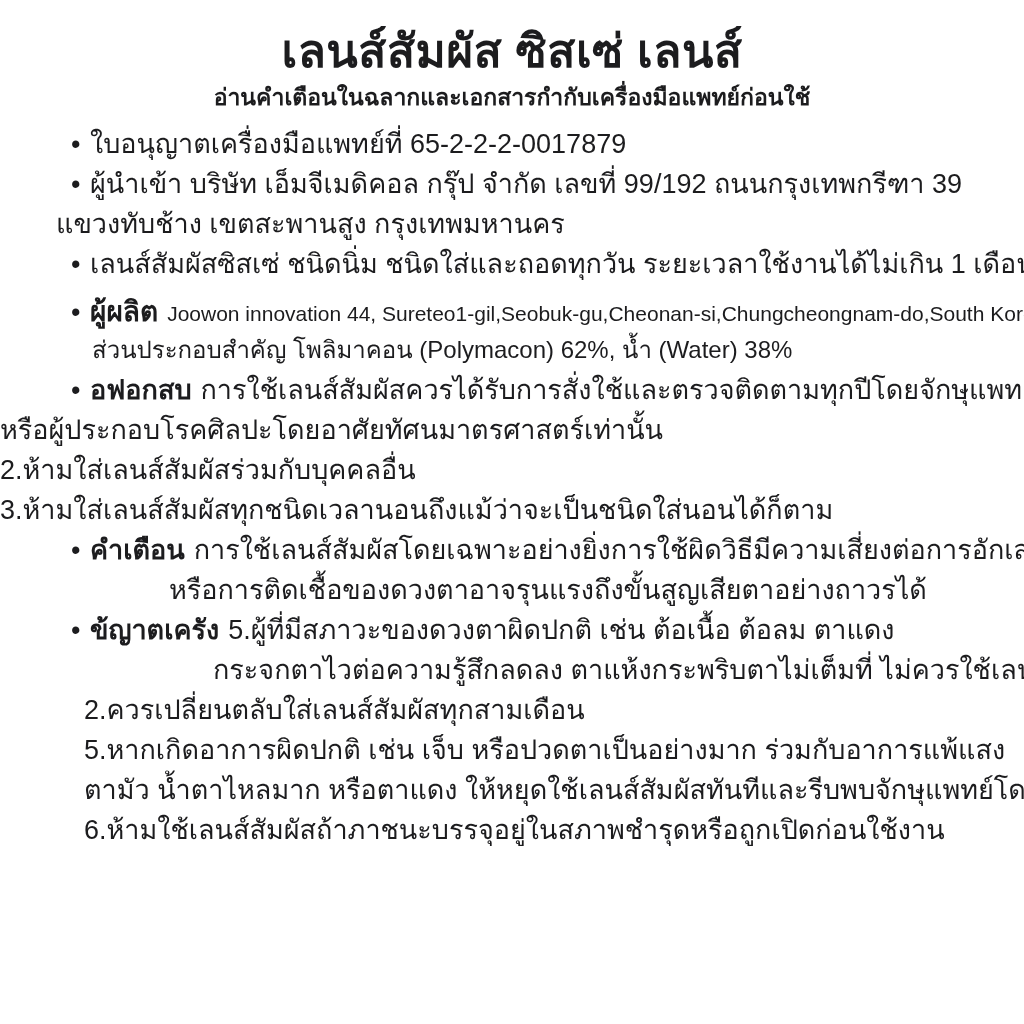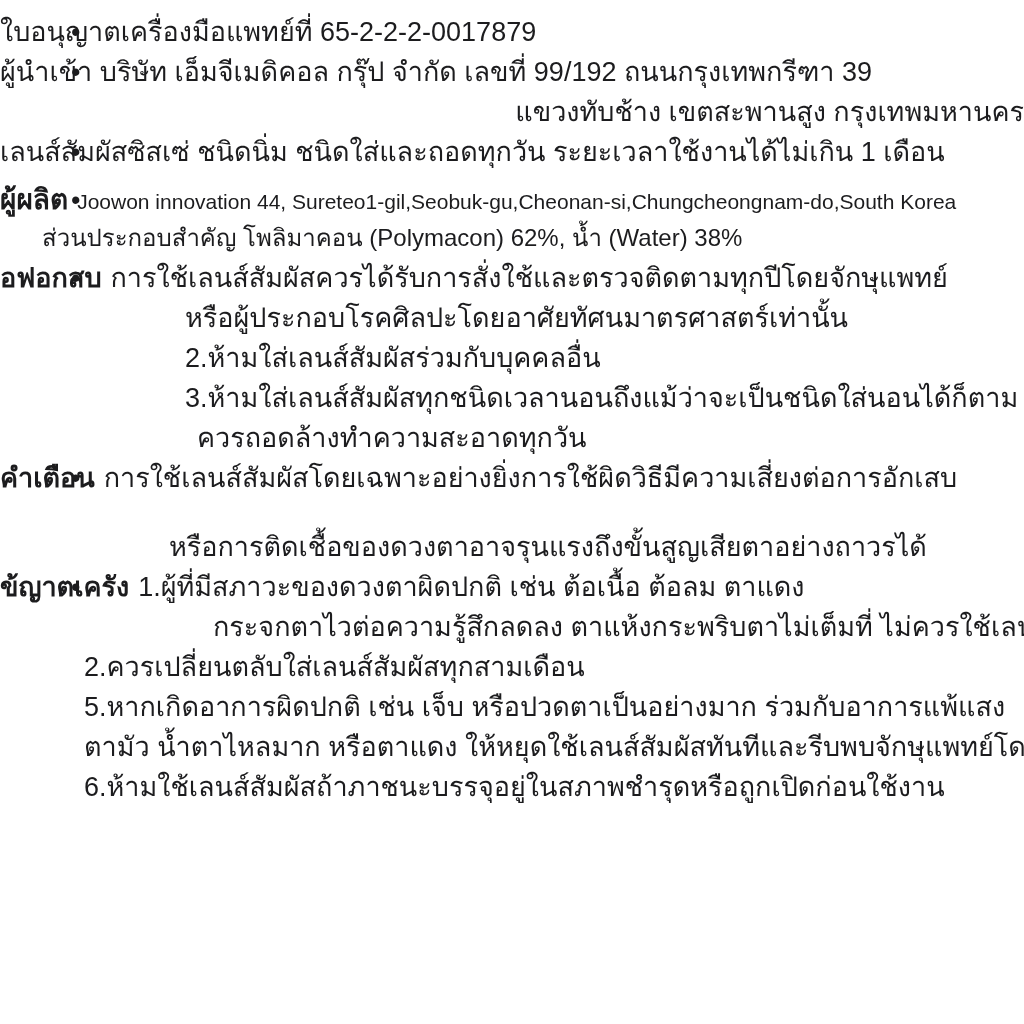--- a/index.html
+++ b/index.html
@@ -37,39 +37,43 @@
   
   .b::before {
     content: "\2022";
     position: absolute;
     left: 71px;
     top: 0;
     font-size: 27px;
   }
   .lbl { font-weight: 700; margin-right: 9px; }
   
-  .p90  { }
-  .p93  { padding-left: 75px; text-align: right; }
-  .p62  { padding-left: 42px; }
-  .p169 { padding-left: 169px; margin-top: 29px; }
-  .p185 { padding-left: 185px; }
+  .p90  { padding-left: 90px; }
+  .p93  { padding-left: 56px; }
+  .p62  { padding-left: 92px; }
+  .p169 { padding-left: 169px; }
+  .p185 { }
   .p197 { padding-left: 197px; }
   .p204 { padding-left: 84px; }
   .p213 { padding-left: 213px; }
   
   .mfg { font-size: 21px; }
   .mfg .lbl { font-size: 28px; }
   .ing { font-size: 24px; }
   .mt8 { margin-top: 8px; }
   .mtn4 { margin-top: -4px; }
 </style>
 </head>
 <body>
 
 <div class="page">
+  <div class="header">
+    <h1 class="title">เลนส์สัมผัส ซิสเซ่ เลนส์</h1>
+    <h2 class="subtitle">อ่านคำเตือนในฉลากและเอกสารกำกับเครื่องมือแพทย์ก่อนใช้</h2>
+  </div>
 
   <div class="content">
     <p class="line b p90"><span>ใบอนุญาตเครื่องมือแพทย์ที่ 65-2-2-2-0017879</span></p>
 
     <p class="line b p90"><span>ผู้นำเข้า บริษัท เอ็มจีเมดิคอล กรุ๊ป จำกัด เลขที่ 99/192 ถนนกรุงเทพกรีฑา 39</span></p>
 
     <p class="line p93"><span>แขวงทับช้าง เขตสะพานสูง กรุงเทพมหานคร</span></p>
 
     <p class="line b p90"><span>เลนส์สัมผัสซิสเซ่ ชนิดนิ่ม ชนิดใส่และถอดทุกวัน ระยะเวลาใช้งานได้ไม่เกิน 1 เดือน</span></p>
 
@@ -79,27 +83,26 @@
 
     <p class="line b p90"><span class="lbl">อฟอกสบ</span><span>การใช้เลนส์สัมผัสควรได้รับการสั่งใช้และตรวจติดตามทุกปีโดยจักษุแพทย์</span></p>
 
     <p class="line p185"><span>หรือผู้ประกอบโรคศิลปะโดยอาศัยทัศนมาตรศาสตร์เท่านั้น</span></p>
 
 
     <p class="line p185"><span>2.ห้ามใส่เลนส์สัมผัสร่วมกับบุคคลอื่น</span></p>
 
     <p class="line p185"><span>3.ห้ามใส่เลนส์สัมผัสทุกชนิดเวลานอนถึงแม้ว่าจะเป็นชนิดใส่นอนได้ก็ตาม</span></p>
 
-    <p class="line p197"><span>ควรถอดล้างทำความสะอาดทุกวัน</span></p>
 
     <p class="line b p90"><span class="lbl">คำเตือน</span><span>การใช้เลนส์สัมผัสโดยเฉพาะอย่างยิ่งการใช้ผิดวิธีมีความเสี่ยงต่อการอักเสบ</span></p>
 
     <p class="line p169"><span>หรือการติดเชื้อของดวงตาอาจรุนแรงถึงขั้นสูญเสียตาอย่างถาวรได้</span></p>
 
-    <p class="line b p90"><span class="lbl">ข้ญาตเครัง</span><span>1.ผู้ที่มีสภาวะของดวงตาผิดปกติ เช่น ต้อเนื้อ ต้อลม ตาแดง</span></p>
+    <p class="line b p90"><span class="lbl">ข้ญาตเครัง</span><span>5.ผู้ที่มีสภาวะของดวงตาผิดปกติ เช่น ต้อเนื้อ ต้อลม ตาแดง</span></p>
 
     <p class="line p213"><span>กระจกตาไวต่อความรู้สึกลดลง ตาแห้งกระพริบตาไม่เต็มที่ ไม่ควรใช้เลนส์สัมผัส</span></p>
 
     <p class="line p204"><span>2.ควรเปลี่ยนตลับใส่เลนส์สัมผัสทุกสามเดือน</span></p>
 
 
 
     <p class="line p204"><span>5.หากเกิดอาการผิดปกติ เช่น เจ็บ หรือปวดตาเป็นอย่างมาก ร่วมกับอาการแพ้แสง</span></p>
 
     <p class="line p204"><span>ตามัว น้ำตาไหลมาก หรือตาแดง ให้หยุดใช้เลนส์สัมผัสทันทีและรีบพบจักษุแพทย์โดยเร็ว</span></p>

